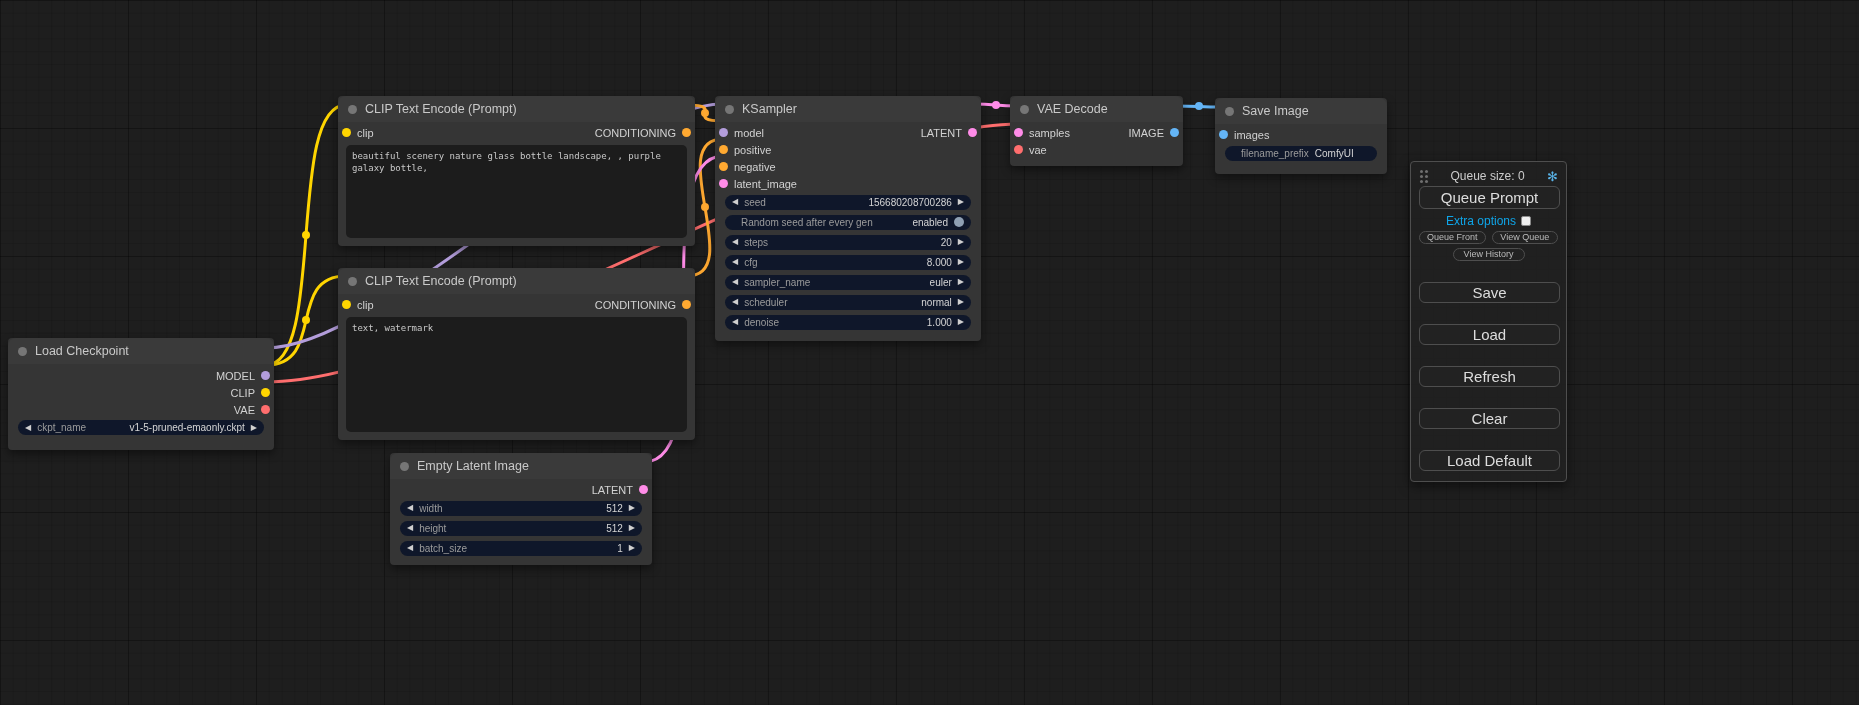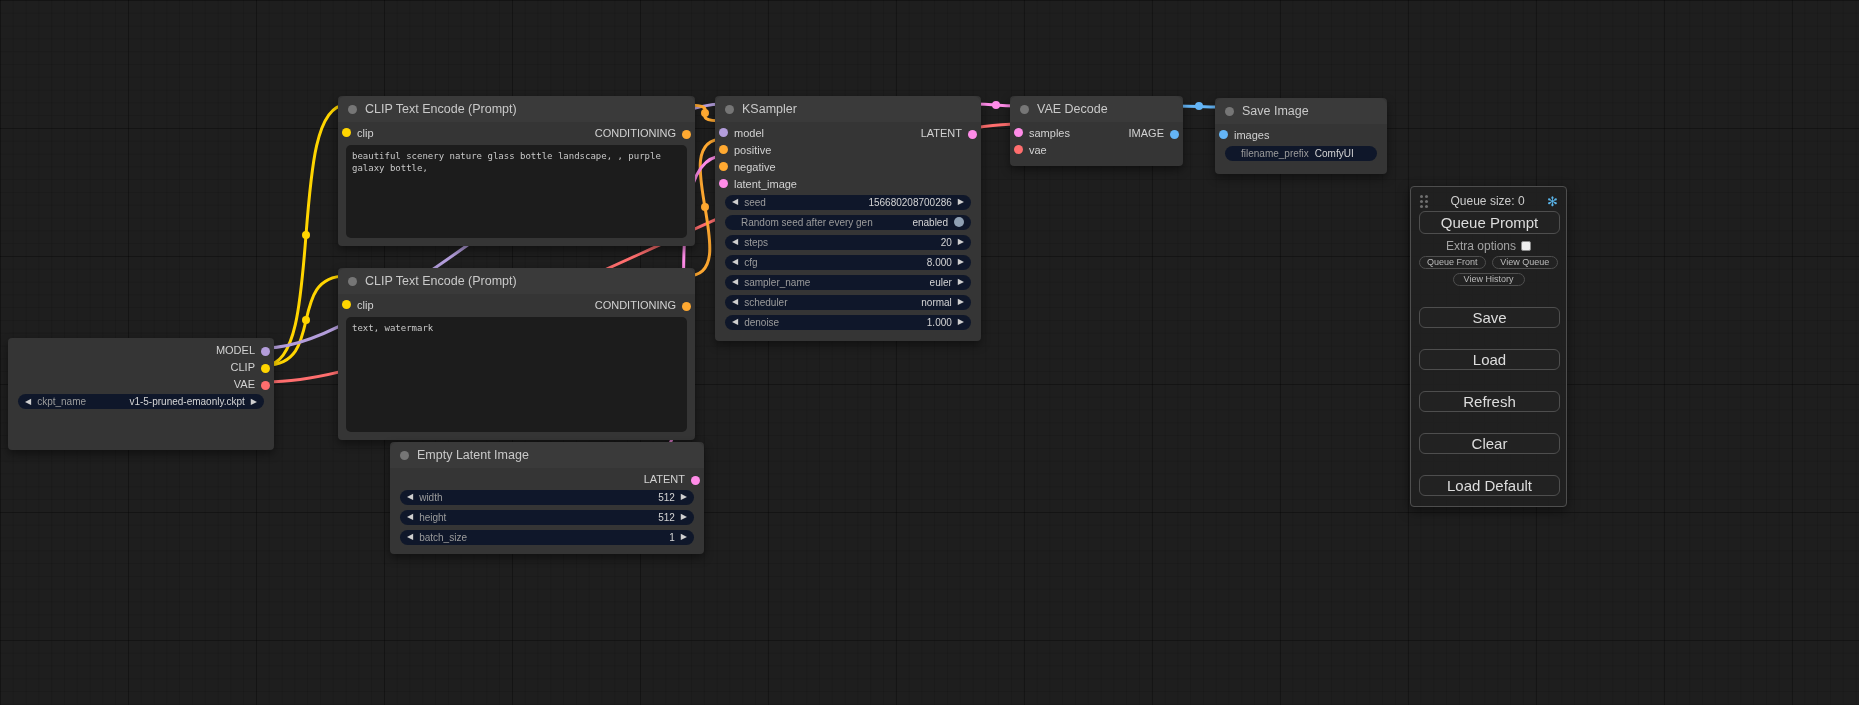--- a/index.html
+++ b/index.html
@@ -29,21 +29,21 @@
   .ntitle {
     height:26px; flex:none;
     display:flex; align-items:center; gap:8px; padding:0 10px;
     background:#3a3a3a; border-radius:8px 8px 0 0;
     color:#c9c9c9; font-size:12.5px;
   }
   .tdot { width:9px; height:9px; border-radius:50%; background:#767676; flex:none; }
   .nbody { flex:1; display:flex; flex-direction:column; padding-top:2px; min-height:0; }
   .srow { height:17px; flex:none; display:flex; align-items:center; padding:0 4px; font-size:11px; color:#d2d2d2; }
   .sin  { display:flex; align-items:center; gap:6px; }
-  .sout { display:flex; align-items:flex-end; gap:6px; margin-left:auto; }
+  .sout { display:flex; align-items:center; gap:6px; margin-left:auto; }
   .dot  { width:9px; height:9px; border-radius:50%; flex:none; }
   .widget {
     height:15px; flex:none; margin:2.5px 10px;
     background:#0f172a; border-radius:8px;
     display:flex; align-items:center; gap:6px; padding:0 7px;
     font-size:10px; white-space:nowrap; overflow:hidden;
   }
   .wlabel { color:#9b9b9b; }
   .wvalue { margin-left:auto; color:#d4d4d4; }
   .warrow { color:#cfcfcf; font-size:8px; line-height:1; flex:none; }
@@ -51,42 +51,42 @@
   .toggle { width:10px; height:10px; border-radius:50%; flex:none; }
   textarea.prompt {
     flex:1; margin:4px 8px 8px; min-height:0;
     background:#1c1c1c; border:none; border-radius:5px;
     padding:5px 6px; resize:none; outline:none;
     color:#c8c8c8; font-family:"DejaVu Sans Mono", monospace; font-size:9px; line-height:1.35;
   }
 
   
   #queue-panel {
-    position:absolute; left:1410px; top:186px; width:157px; z-index:10;
+    position:absolute; left:1410px; top:161px; width:157px; z-index:10;
     background:rgba(32,32,32,0.97); border:1px solid #4e4e4e; border-radius:4px;
     padding-bottom:10px; box-shadow:0 4px 12px rgba(0,0,0,0.5);
   }
   .qhead { display:flex; align-items:center; justify-content:space-between; padding:6px 8px 0; height:22px; }
   .qtitle { color:#cccccc; font-size:12px; }
   .gear { font-size:13px; line-height:1; cursor:pointer; }
   .qdrag { width:9px; height:14px; position:relative; flex:none; cursor:grab; }
   .qdrag i {
     position:absolute; left:1px; top:1px; width:3px; height:3px; border-radius:50%;
     background:#6f6f6f;
     box-shadow:5px 0 0 #6f6f6f, 0 5px 0 #6f6f6f, 5px 5px 0 #6f6f6f, 0 10px 0 #6f6f6f, 5px 10px 0 #6f6f6f;
   }
   button { font-family:inherit; cursor:pointer; }
   .qbig {
     display:block; width:141px; margin:2px 8px 0; height:23px;
     background:#222; border:1px solid #4e4e4e; border-radius:6px;
     color:#dddddd; font-size:15px;
   }
   .qgroup .qbig { height:21px; margin-top:21px; }
   .qgroup { margin-top:13px; }
-  .qextra { margin-top:5px; height:13px; display:flex; align-items:center; justify-content:center; gap:5px; color:#a3a3a3; font-size:12px; }
+  .qextra { margin-top:5px; height:13px; display:flex; align-items:center; justify-content:center; gap:5px; color:#0ea5e9; font-size:12px; }
   .qcheck { width:10px; height:10px; background:#efefef; border:1px solid #8a8a8a; border-radius:2px; flex:none; cursor:pointer; }
   .qsmallrow { display:flex; gap:6px; margin:4px 8px 0; }
   .qsmallrow.center { justify-content:center; }
   .qsmall {
     flex:1; height:13px; padding:0 6px;
     background:#222; border:1px solid #4e4e4e; border-radius:7px;
     color:#bbbbbb; font-size:9px; line-height:1;
   }
   .qsmall.qhist { flex:0 0 72px; }
 </style>
@@ -109,20 +109,24 @@
     <circle cx="306" cy="320" r="4" fill="#FFD500"></circle>
     <circle cx="494" cy="226" r="4" fill="#B39DDB"></circle>
     <circle cx="705" cy="113" r="4" fill="#FFA931"></circle>
     <circle cx="705" cy="207" r="4" fill="#FFA931"></circle>
     <circle cx="684" cy="309" r="4" fill="#FF8CE8"></circle>
     <circle cx="996" cy="105" r="4" fill="#FF8CE8"></circle>
     <circle cx="1199" cy="106" r="4" fill="#64B5F6"></circle>
   </svg>
 
   <div class="node" style="left:8px;top:310px;width:266px;height:112px">
+    <div class="ntitle">
+      <span class="tdot"></span>
+      <span>Load Checkpoint</span>
+    </div>
     <div class="nbody" style="padding-top:3px">
       <div class="srow">
         <span class="sout">
           <span>MODEL</span>
           <span class="dot" style="background: rgb(179, 157, 219);"></span>
         </span>
       </div>
       <div class="srow">
         <span class="sout">
           <span>CLIP</span>
@@ -177,21 +181,21 @@
         </span>
         <span class="sout">
           <span>CONDITIONING</span>
           <span class="dot" style="background: rgb(255, 169, 49);"></span>
         </span>
       </div>
       <textarea class="prompt" spellcheck="false" style="">text, watermark</textarea>
     </div>
   </div>
 
-  <div class="node" style="left:390px;top:414px;width:314px;height:112px">
+  <div class="node" style="left:390px;top:425px;width:262px;height:112px">
     <div class="ntitle">
       <span class="tdot"></span>
       <span>Empty Latent Image</span>
     </div>
     <div class="nbody">
       <div class="srow">
         <span class="sout">
           <span>LATENT</span>
           <span class="dot" style="background: rgb(255, 140, 232);"></span>
         </span>

